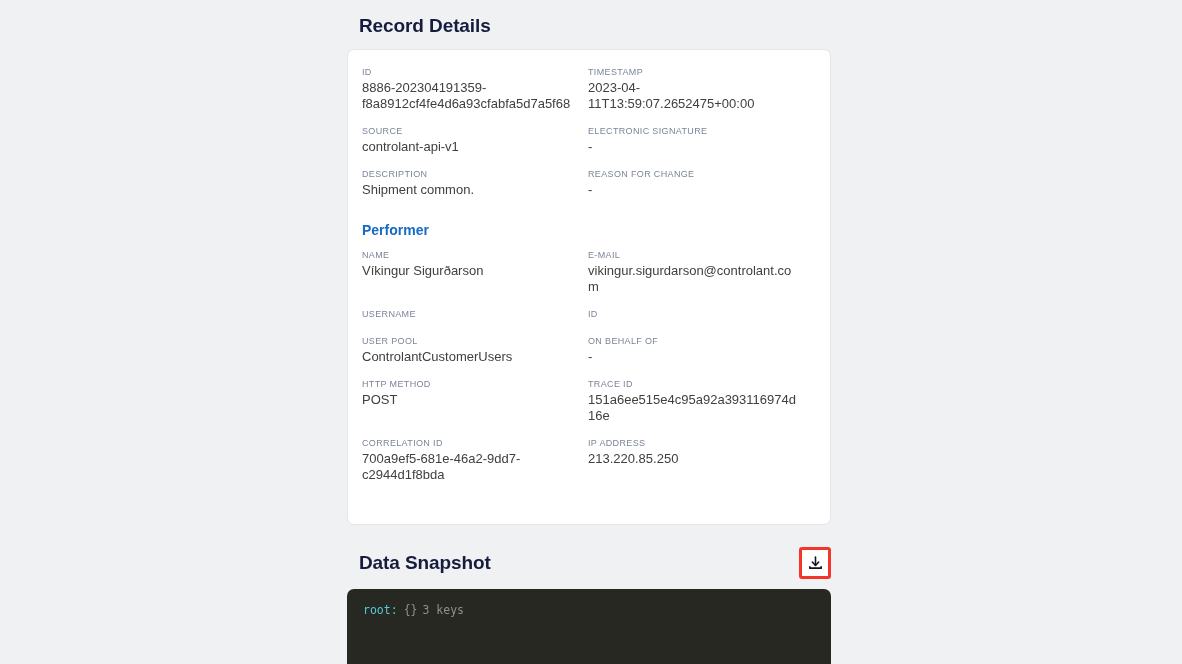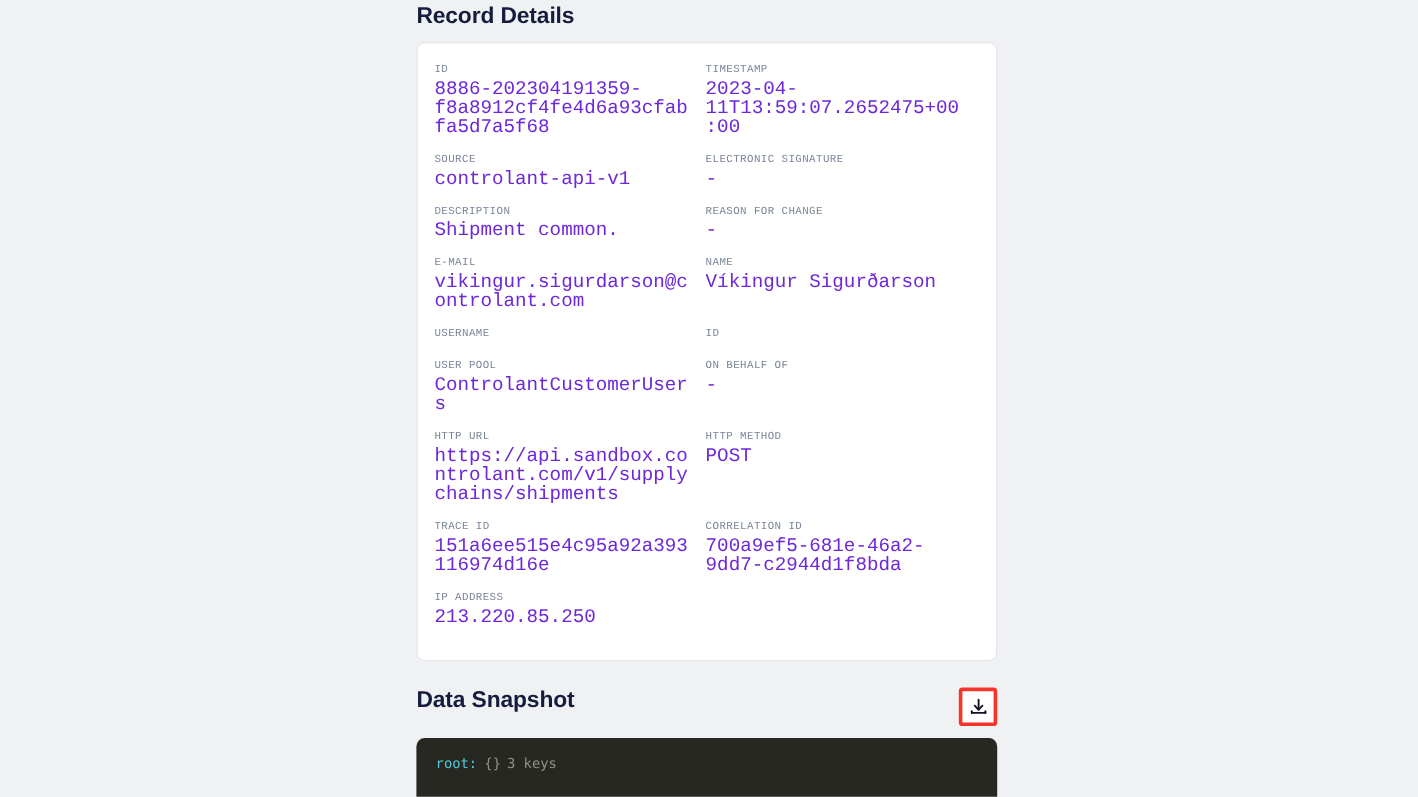--- a/index.html
+++ b/index.html
@@ -24,38 +24,37 @@
     top: 0;
     width: 484px;
   }
 
   
   .section-title {
     font-size: 19px;
     font-weight: bold;
     color: #161c3d;
     letter-spacing: -0.1px;
-    margin: 0;
+    margin: 12px;
     padding: 0;
   }
   .record-details-title {
     padding-top: 3px;
     padding-bottom: 0;
     line-height: 22px;
   }
 
   
   .card {
     margin-top: 10px;
     background: #ffffff;
     border: 1px solid #e3e5ea;
     border-radius: 7px;
     padding: 16px 16px 18px 14px;
     box-sizing: border-box;
-    font-family: Liberation Mono, monospace;
   }
 
   .grid {
     display: flex;
     flex-wrap: wrap;
   }
   .field {
     width: 50%;
     box-sizing: border-box;
     padding-right: 12px;
@@ -66,41 +65,42 @@
   .field-label {
     font-size: 9px;
     line-height: 12px;
     letter-spacing: 0.35px;
     color: #7b8499;
     text-transform: uppercase;
     margin-bottom: 2px;
     white-space: nowrap;
   }
   .field-value {
-    font-size: 16px;
+    font-size: 13px;
     line-height: 16px;
-    color: #6d28d9;
+    color: #404040;
     word-break: break-word;
     overflow-wrap: anywhere;
   }
 
   .subsection {
     width: 100%;
     font-size: 14px;
     font-weight: bold;
     color: #1569c7;
     margin: 4px 0 11px 0;
   }
   .subsection.performer { margin-top: 11px; }
   .subsection.metadata { margin-top: 11px; }
 
   
   .snapshot-header {
     margin-top: 22px;
     display: flex;
+    align-items: center;
     justify-content: space-between;
     height: 32px;
     gap: 18px;
   }
   .download-btn {
     width: 32px;
     height: 32px;
     border: 3px solid #f5342a;
     border-radius: 3px;
     background: #ffffff;
@@ -165,51 +165,48 @@
 
         <div class="field">
           <div class="field-label">DESCRIPTION</div>
           <div class="field-value">Shipment common.</div>
         </div>
         <div class="field">
           <div class="field-label">REASON FOR CHANGE</div>
           <div class="field-value">-</div>
         </div>
 
-
+        <div class="subsection performer">Performer</div>
+
+        <div class="field">
+          <div class="field-label">NAME</div>
+          <div class="field-value">Víkingur Sigurðarson</div>
+        </div>
         <div class="field">
           <div class="field-label">E-MAIL</div>
           <div class="field-value">vikingur.sigurdarson@controlant.com</div>
         </div>
-        <div class="field">
-          <div class="field-label">NAME</div>
-          <div class="field-value">Víkingur Sigurðarson</div>
-        </div>
 
         <div class="field">
           <div class="field-label">USERNAME</div>
         </div>
         <div class="field">
           <div class="field-label">ID</div>
         </div>
 
         <div class="field">
           <div class="field-label">USER POOL</div>
           <div class="field-value">ControlantCustomerUsers</div>
         </div>
         <div class="field">
           <div class="field-label">ON BEHALF OF</div>
           <div class="field-value">-</div>
         </div>
 
 
-        <div class="field">
-          <div class="field-label">HTTP URL</div>
-          <div class="field-value">https://api.sandbox.controlant.com/v1/supplychains/shipments</div>
-        </div>
         <div class="field">
           <div class="field-label">HTTP METHOD</div>
           <div class="field-value">POST</div>
         </div>
 
         <div class="field">
           <div class="field-label">TRACE ID</div>
           <div class="field-value">151a6ee515e4c95a92a393116974d16e</div>
         </div>
         <div class="field">

